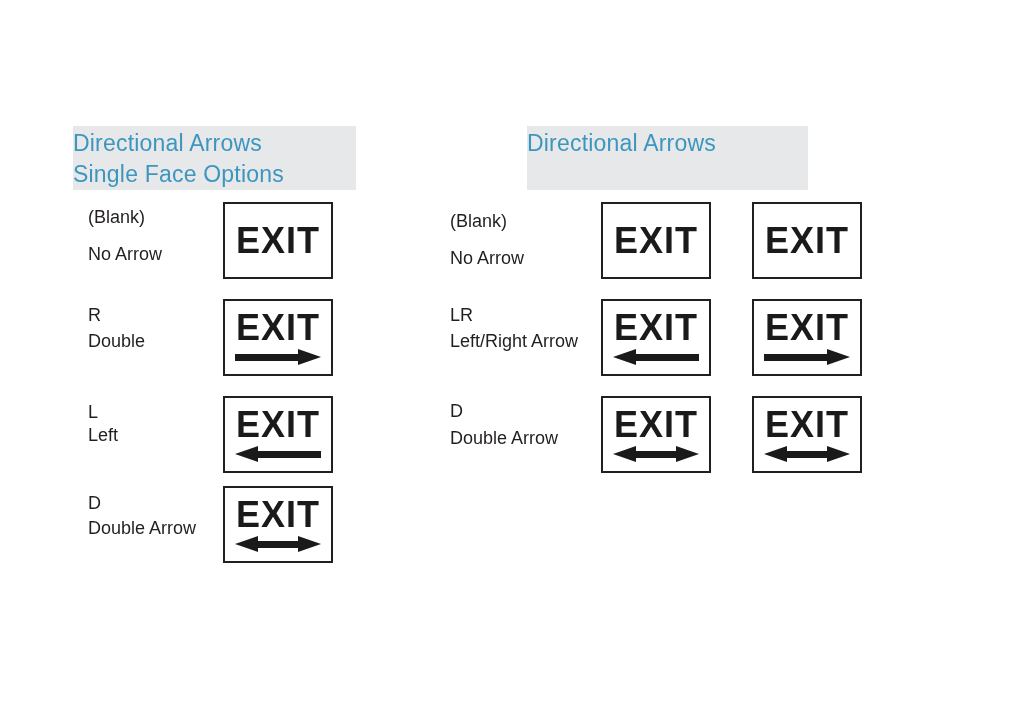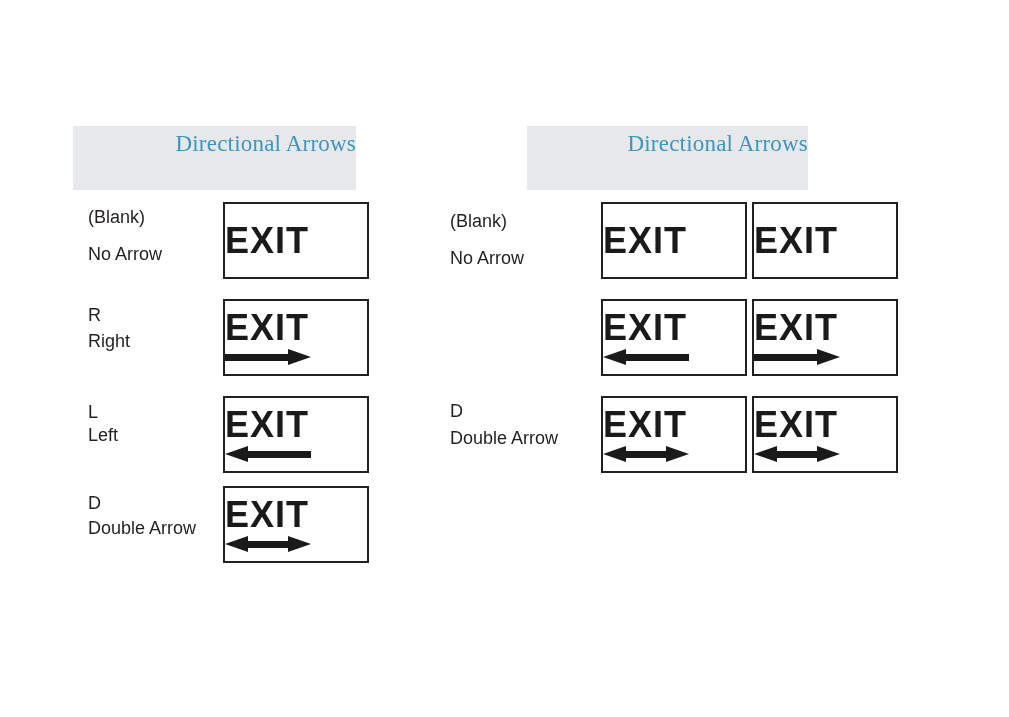--- a/index.html
+++ b/index.html
@@ -17,26 +17,25 @@
     font-family: "Liberation Sans", sans-serif;
     overflow: hidden;
   }
   .stage { position: relative; width: 1009px; height: 717px; }
 
   
   .header {
     position: absolute;
     background: var(--header-bg);
     color: var(--header-text);
-    text-align: right;
+    text-align: left;
     font-size: 23px;
     line-height: 31px;
     padding-top: 2px;
     letter-spacing: 0.2px;
-    font-family: Liberation Serif, serif;
   }
   .header-single { left: 73px;  top: 126px; width: 283px; height: 64px; }
   .header-double { left: 527px; top: 126px; width: 281px; height: 64px; }
 
   
   .lb {
     position: absolute;
     color: var(--label-text);
     font-size: 18px;
     line-height: 23px;
@@ -47,25 +46,26 @@
   .lb-s2 { left: 88px;  top: 304px; width: 140px; } .lb-s2 .sub { margin-top: 3px; }
   .lb-s3 { left: 88px;  top: 401px; width: 140px; } .lb-s3 .sub { }
   .lb-s4 { left: 88px;  top: 492px; width: 140px; } .lb-s4 .sub { margin-top: 2px; }
   .lb-d1 { left: 450px; top: 210px; width: 150px; } .lb-d1 .sub { margin-top: 14px; }
   .lb-d2 { left: 450px; top: 304px; width: 150px; } .lb-d2 .sub { margin-top: 3px; }
   .lb-d3 { left: 450px; top: 400px; width: 150px; } .lb-d3 .sub { margin-top: 4px; }
 
   
   .sign {
     position: absolute;
-    width: 146px; height: 77px;
+    width: 110px; height: 77px;
     border: 2px solid var(--sign-border);
     background: #fff;
     display: flex;
     flex-direction: column;
+    align-items: center;
     justify-content: center;
     gap: 3px;
   }
   .sign .exit {
     font-weight: bold;
     font-size: 36px;
     line-height: 1;
     letter-spacing: 1px;
     color: var(--sign-ink);
   }
@@ -97,34 +97,35 @@
   .arrow .head.left  { border-right: 23px solid var(--sign-ink); }
   .arrow .head.right { border-left:  23px solid var(--sign-ink); }
 </style>
 </head>
 <body>
 
 <div class="stage">
 
   <div class="header header-single">
     <span>Directional Arrows</span><br>
+    <span>Single Face Options</span>
   </div>
 
   <div class="lb lb-s1">
     <span class="code">(Blank)</span>
     <span class="sub">No Arrow</span>
   </div>
   <div class="sign sign-s1" data-arrow="none">
     <span class="exit">EXIT</span>
 
   </div>
 
   <div class="lb lb-s2">
     <span class="code">R</span>
-    <span class="sub">Right</span>
+    <span class="sub">Double</span>
   </div>
   <div class="sign sign-s2" data-arrow="right">
     <span class="exit">EXIT</span>
     <span class="arrow">
         <i class="shaft"></i>
         <i class="head right"></i>
       </span>
   </div>
 
   <div class="lb lb-s3">
@@ -162,20 +163,24 @@
   </div>
   <div class="sign sign-d1a" data-arrow="none">
     <span class="exit">EXIT</span>
 
   </div>
   <div class="sign sign-d1b" data-arrow="none">
     <span class="exit">EXIT</span>
 
   </div>
 
+  <div class="lb lb-d2">
+    <span class="code">LR</span>
+    <span class="sub">Left/Right Arrow</span>
+  </div>
   <div class="sign sign-d2a" data-arrow="left">
     <span class="exit">EXIT</span>
     <span class="arrow">
         <i class="head left"></i>
         <i class="shaft"></i>
       </span>
   </div>
   <div class="sign sign-d2b" data-arrow="right">
     <span class="exit">EXIT</span>
     <span class="arrow">

